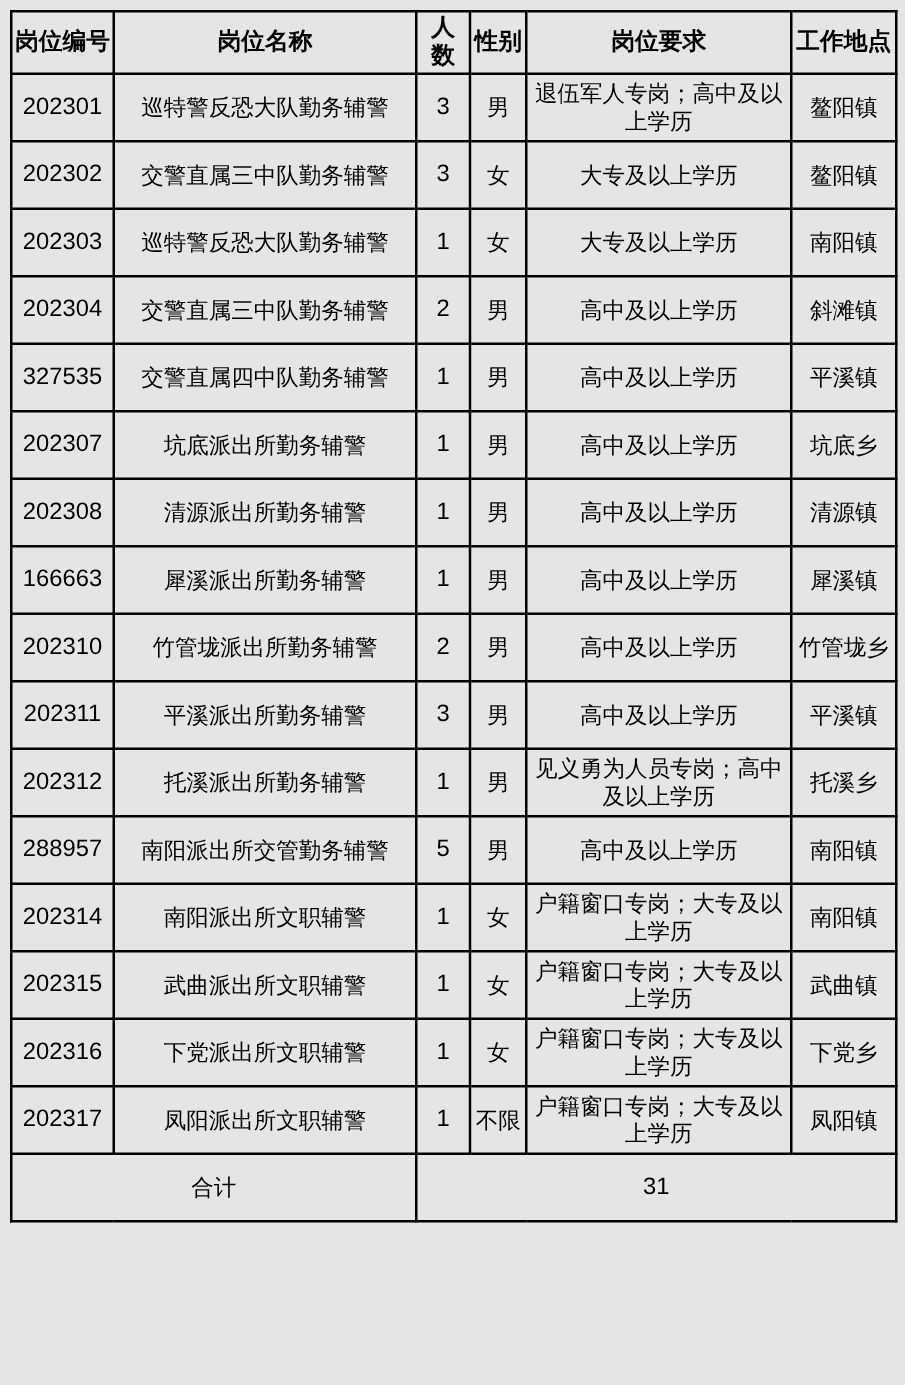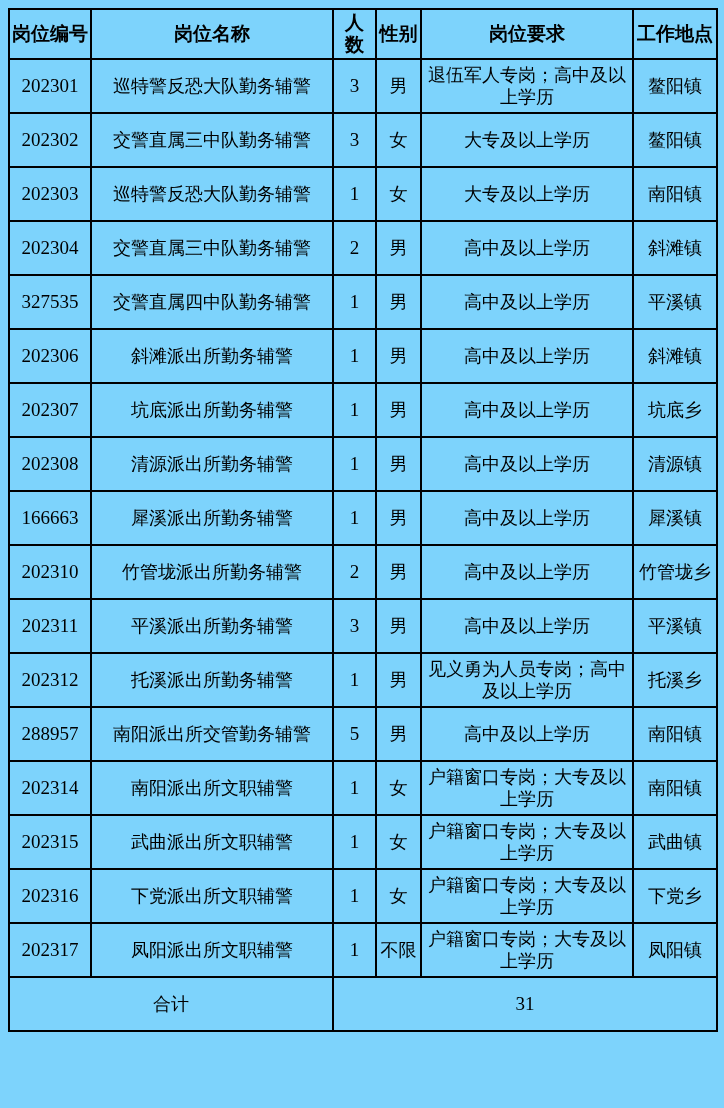--- a/index.html
+++ b/index.html
@@ -6,21 +6,21 @@
     margin: 0;
     padding: 0;
     background: #ffffff;
     width: 724px;
   }
   .page {
     box-sizing: border-box;
     width: 724px;
     min-height: 1108px;
     padding: 8px;
-    background: #7dd3fc;
+    background: #e5e5e5;
   }
   table.recruit {
     border-collapse: collapse;
     table-layout: fixed;
     width: 708px;
     color: #000000;
   }
   table.recruit th,
   table.recruit td {
     border: 2px solid #000000;
@@ -36,21 +36,21 @@
     height: 46px;
     line-height: 22px;
   }
   table.recruit td {
     font-family: "Liberation Sans", sans-serif;
     font-size: 18px;
     height: 50px;
     line-height: 22px;
   }
   table.recruit td.num {
-    font-family: Liberation Serif, serif;
+    font-family: Liberation Sans, sans-serif;
     font-size: 19px;
   }
   col.c-code { width: 82px; }
   col.c-name { width: 242px; }
   col.c-count { width: 43px; }
   col.c-gender { width: 45px; }
   col.c-req { width: 212px; }
   col.c-loc { width: 84px; }
 </style>
 </head>
@@ -111,28 +111,20 @@
         </tr>
         <tr>
           <td class="num">327535</td>
           <td>交警直属四中队勤务辅警</td>
           <td class="num">1</td>
           <td>男</td>
           <td>高中及以上学历</td>
           <td>平溪镇</td>
         </tr>
         <tr>
-          <td class="num">202306</td>
-          <td>斜滩派出所勤务辅警</td>
-          <td class="num">1</td>
-          <td>男</td>
-          <td>高中及以上学历</td>
-          <td>斜滩镇</td>
-        </tr>
-        <tr>
           <td class="num">202307</td>
           <td>坑底派出所勤务辅警</td>
           <td class="num">1</td>
           <td>男</td>
           <td>高中及以上学历</td>
           <td>坑底乡</td>
         </tr>
         <tr>
           <td class="num">202308</td>
           <td>清源派出所勤务辅警</td>

